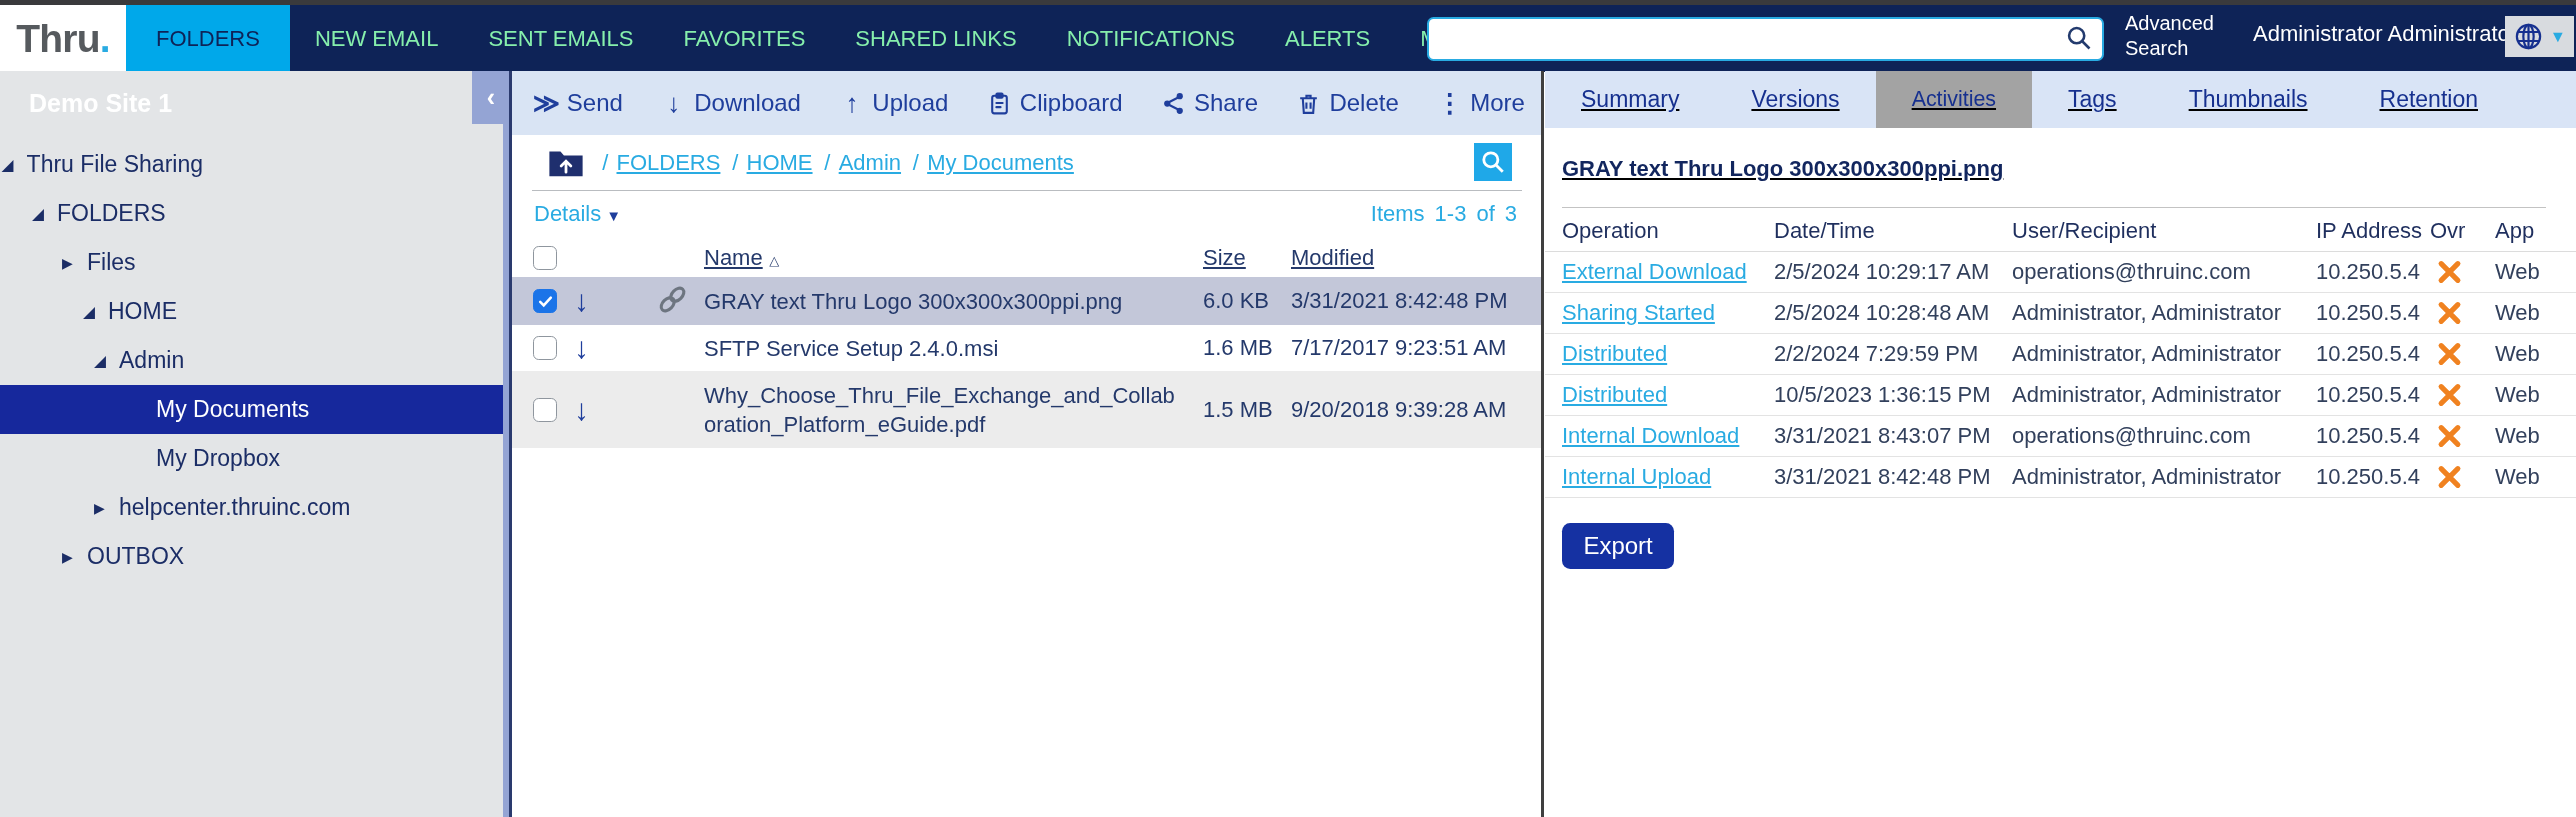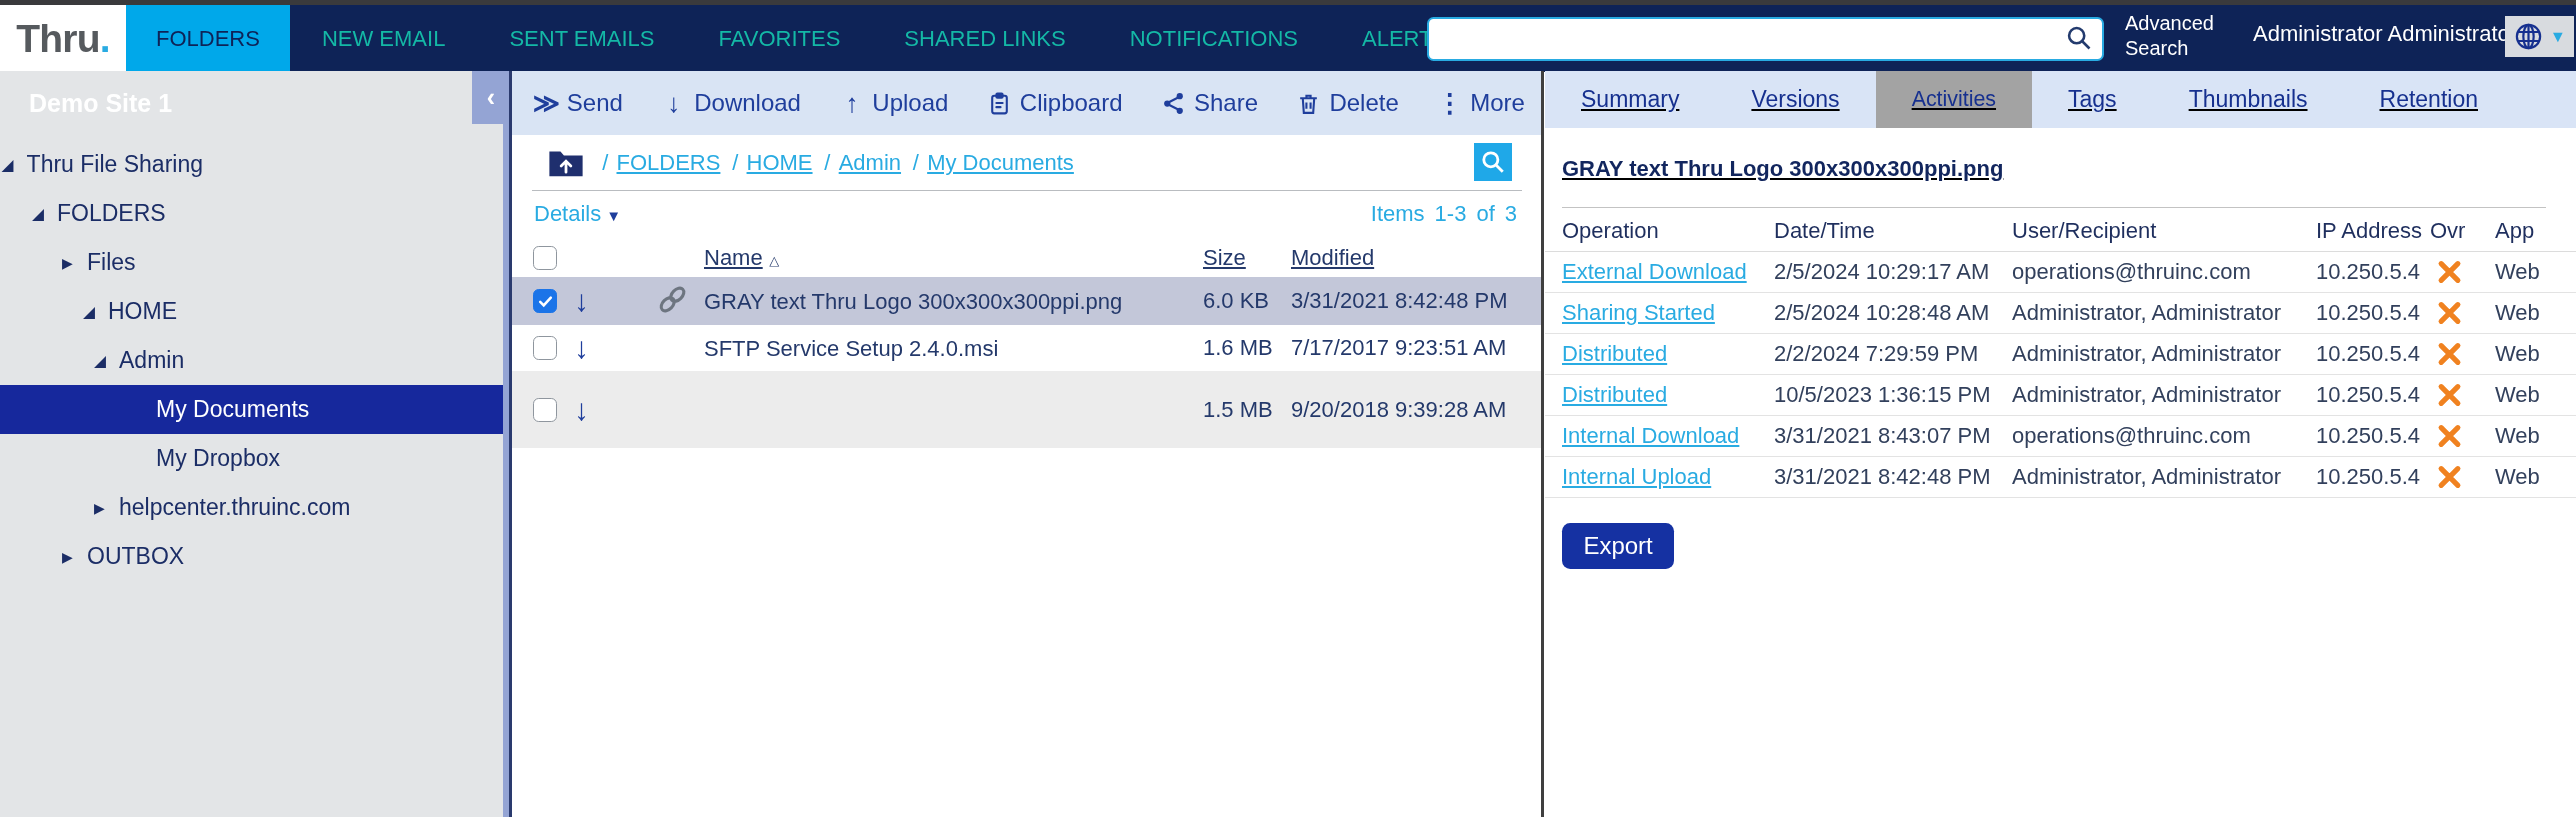--- a/index.html
+++ b/index.html
@@ -7,21 +7,21 @@
     font-family:"Liberation Sans", sans-serif; }
   .abs { position:absolute; }
 
   
   #top-strip { left:0; top:0; width:2576px; height:5px; background:#3a3a3c; }
   #navbar { left:0; top:5px; width:2576px; height:67px; background:#0e2357; display:flex; align-items:stretch; }
   #logo-box { width:126px; background:#fff; display:flex; align-items:center; justify-content:center;
     font-size:39px; font-weight:bold; color:#565a5e; letter-spacing:-0.8px; }
   #logo-box .dot { color:#29abe2; }
   #nav-items { display:flex; align-items:stretch; }
-  .nav-item { display:flex; align-items:center; padding:0 32px; color:#14b8a6; font-size:22px; cursor:pointer; white-space:nowrap; }
+  .nav-item { display:flex; align-items:center; padding:0 25px; color:#86efac; font-size:22px; cursor:pointer; white-space:nowrap; }
   .nav-item.active { background:#00a8ea; color:#0e2357; padding:0 30px; }
   #search-wrap { position:absolute; left:1427px; top:17px; width:677px; height:44px; }
   #search-input { width:100%; height:100%; border:2.5px solid #29abe2; border-radius:6.6px; font-size:22px;
     padding:0 51px 0 13px; outline:none; color:#223; background:#fff; }
   #search-glass { position:absolute; right:11.5px; top:7.4px; width:28px; height:28px; }
   #adv-search { position:absolute; left:2125px; top:10.7px; color:#fff; font-size:20px; line-height:25px; cursor:pointer; }
   #user-area { position:absolute; left:2253px; top:0; height:67px; display:flex; align-items:center; color:#fff; font-size:22px; }
   #person-icon { width:26px; height:26px; margin-left:11.5px; }
   #globe-box { position:absolute; left:2505px; top:16.4px; width:69px; height:41px; background:#d8dbdf;
     display:flex; align-items:center; justify-content:center; gap:5.7px; cursor:pointer; }
@@ -337,20 +337,21 @@
     
     <span class="fcell c-name fname">SFTP Service Setup 2.4.0.msi</span>
     <span class="fcell c-size fsize">1.6 MB</span>
     <span class="fcell c-mod fmod">7/17/2017 9:23:51 AM</span>
   </div>
       <div class="frow stripe" data-h="94">
     <span class="fcell c-check cb"></span>
     <span class="fcell c-arrow dl-arrow">↓</span>
     <span class="fcell c-icon ficon pdf"><span class="badge">PDF</span></span>
     
+    <span class="fcell c-name fname">Why_Choose_Thru_File_Exchange_and_Collaboration_Platform_eGuide.pdf</span>
     <span class="fcell c-size fsize">1.5 MB</span>
     <span class="fcell c-mod fmod">9/20/2018 9:39:28 AM</span>
   </div>
     </div>
 </div>
 
 <div id="panel-divider" class="abs"></div>
 
 <div id="right" class="abs">
   <div id="tabstrip">

